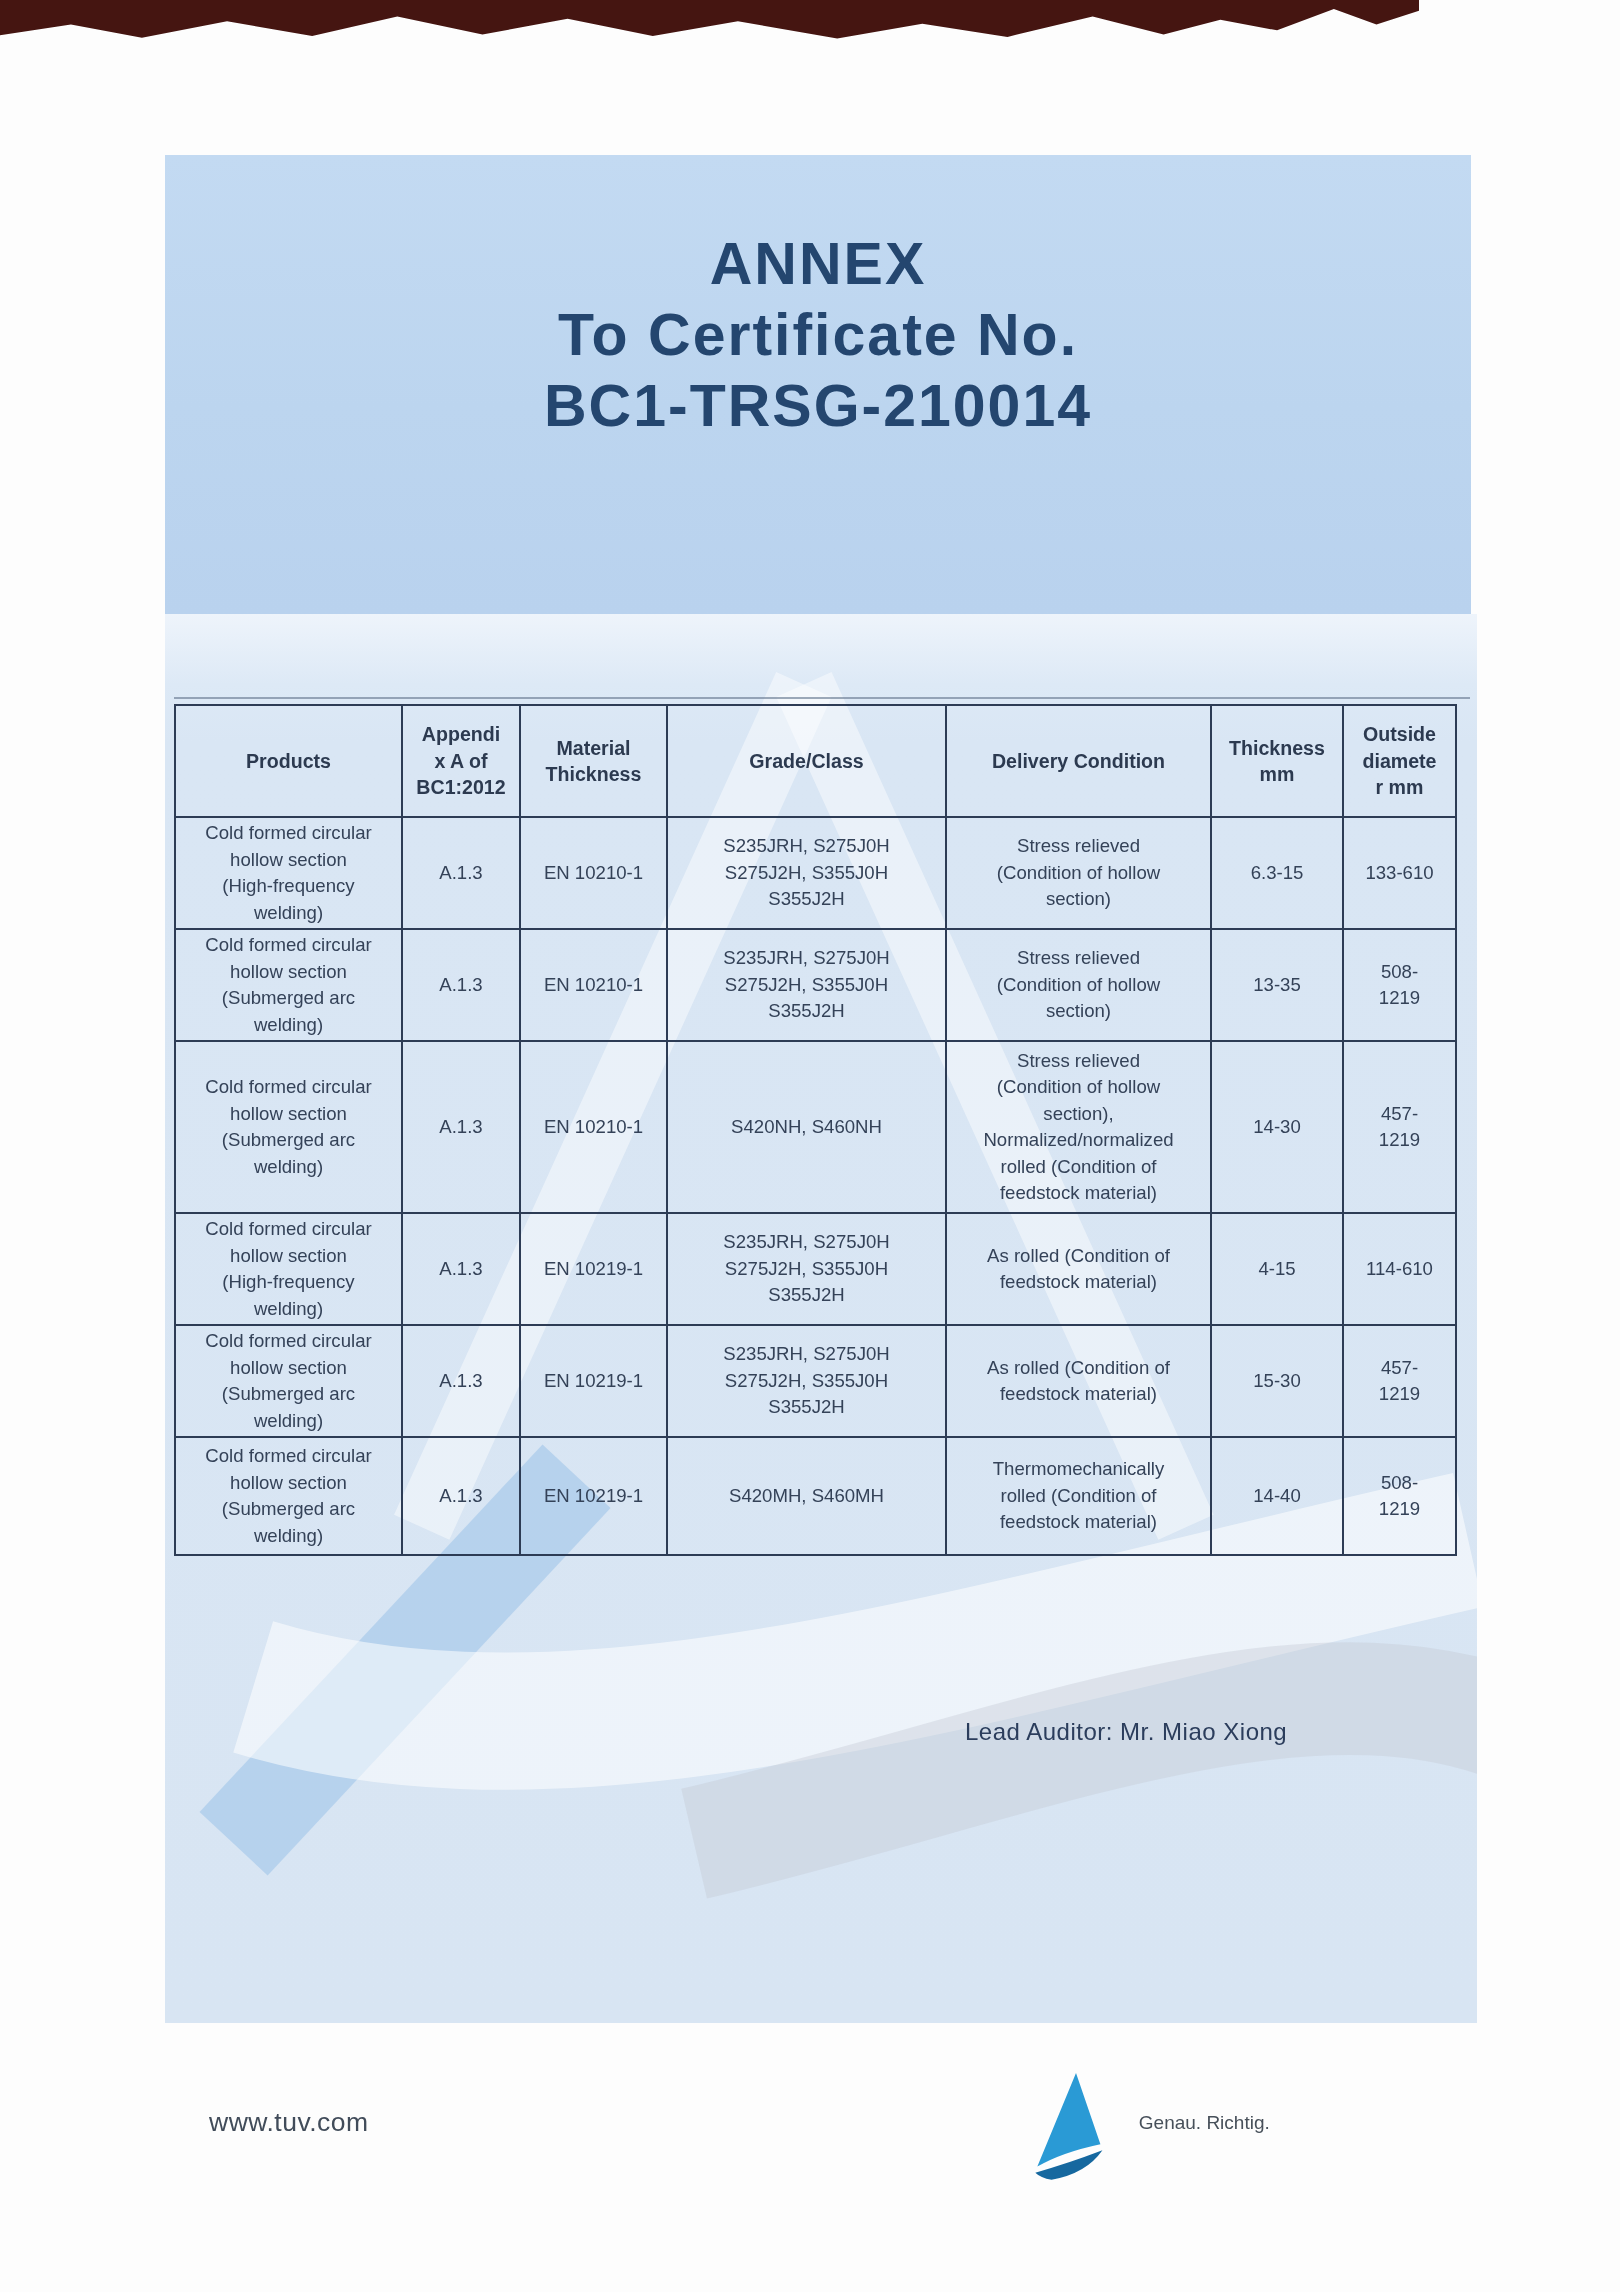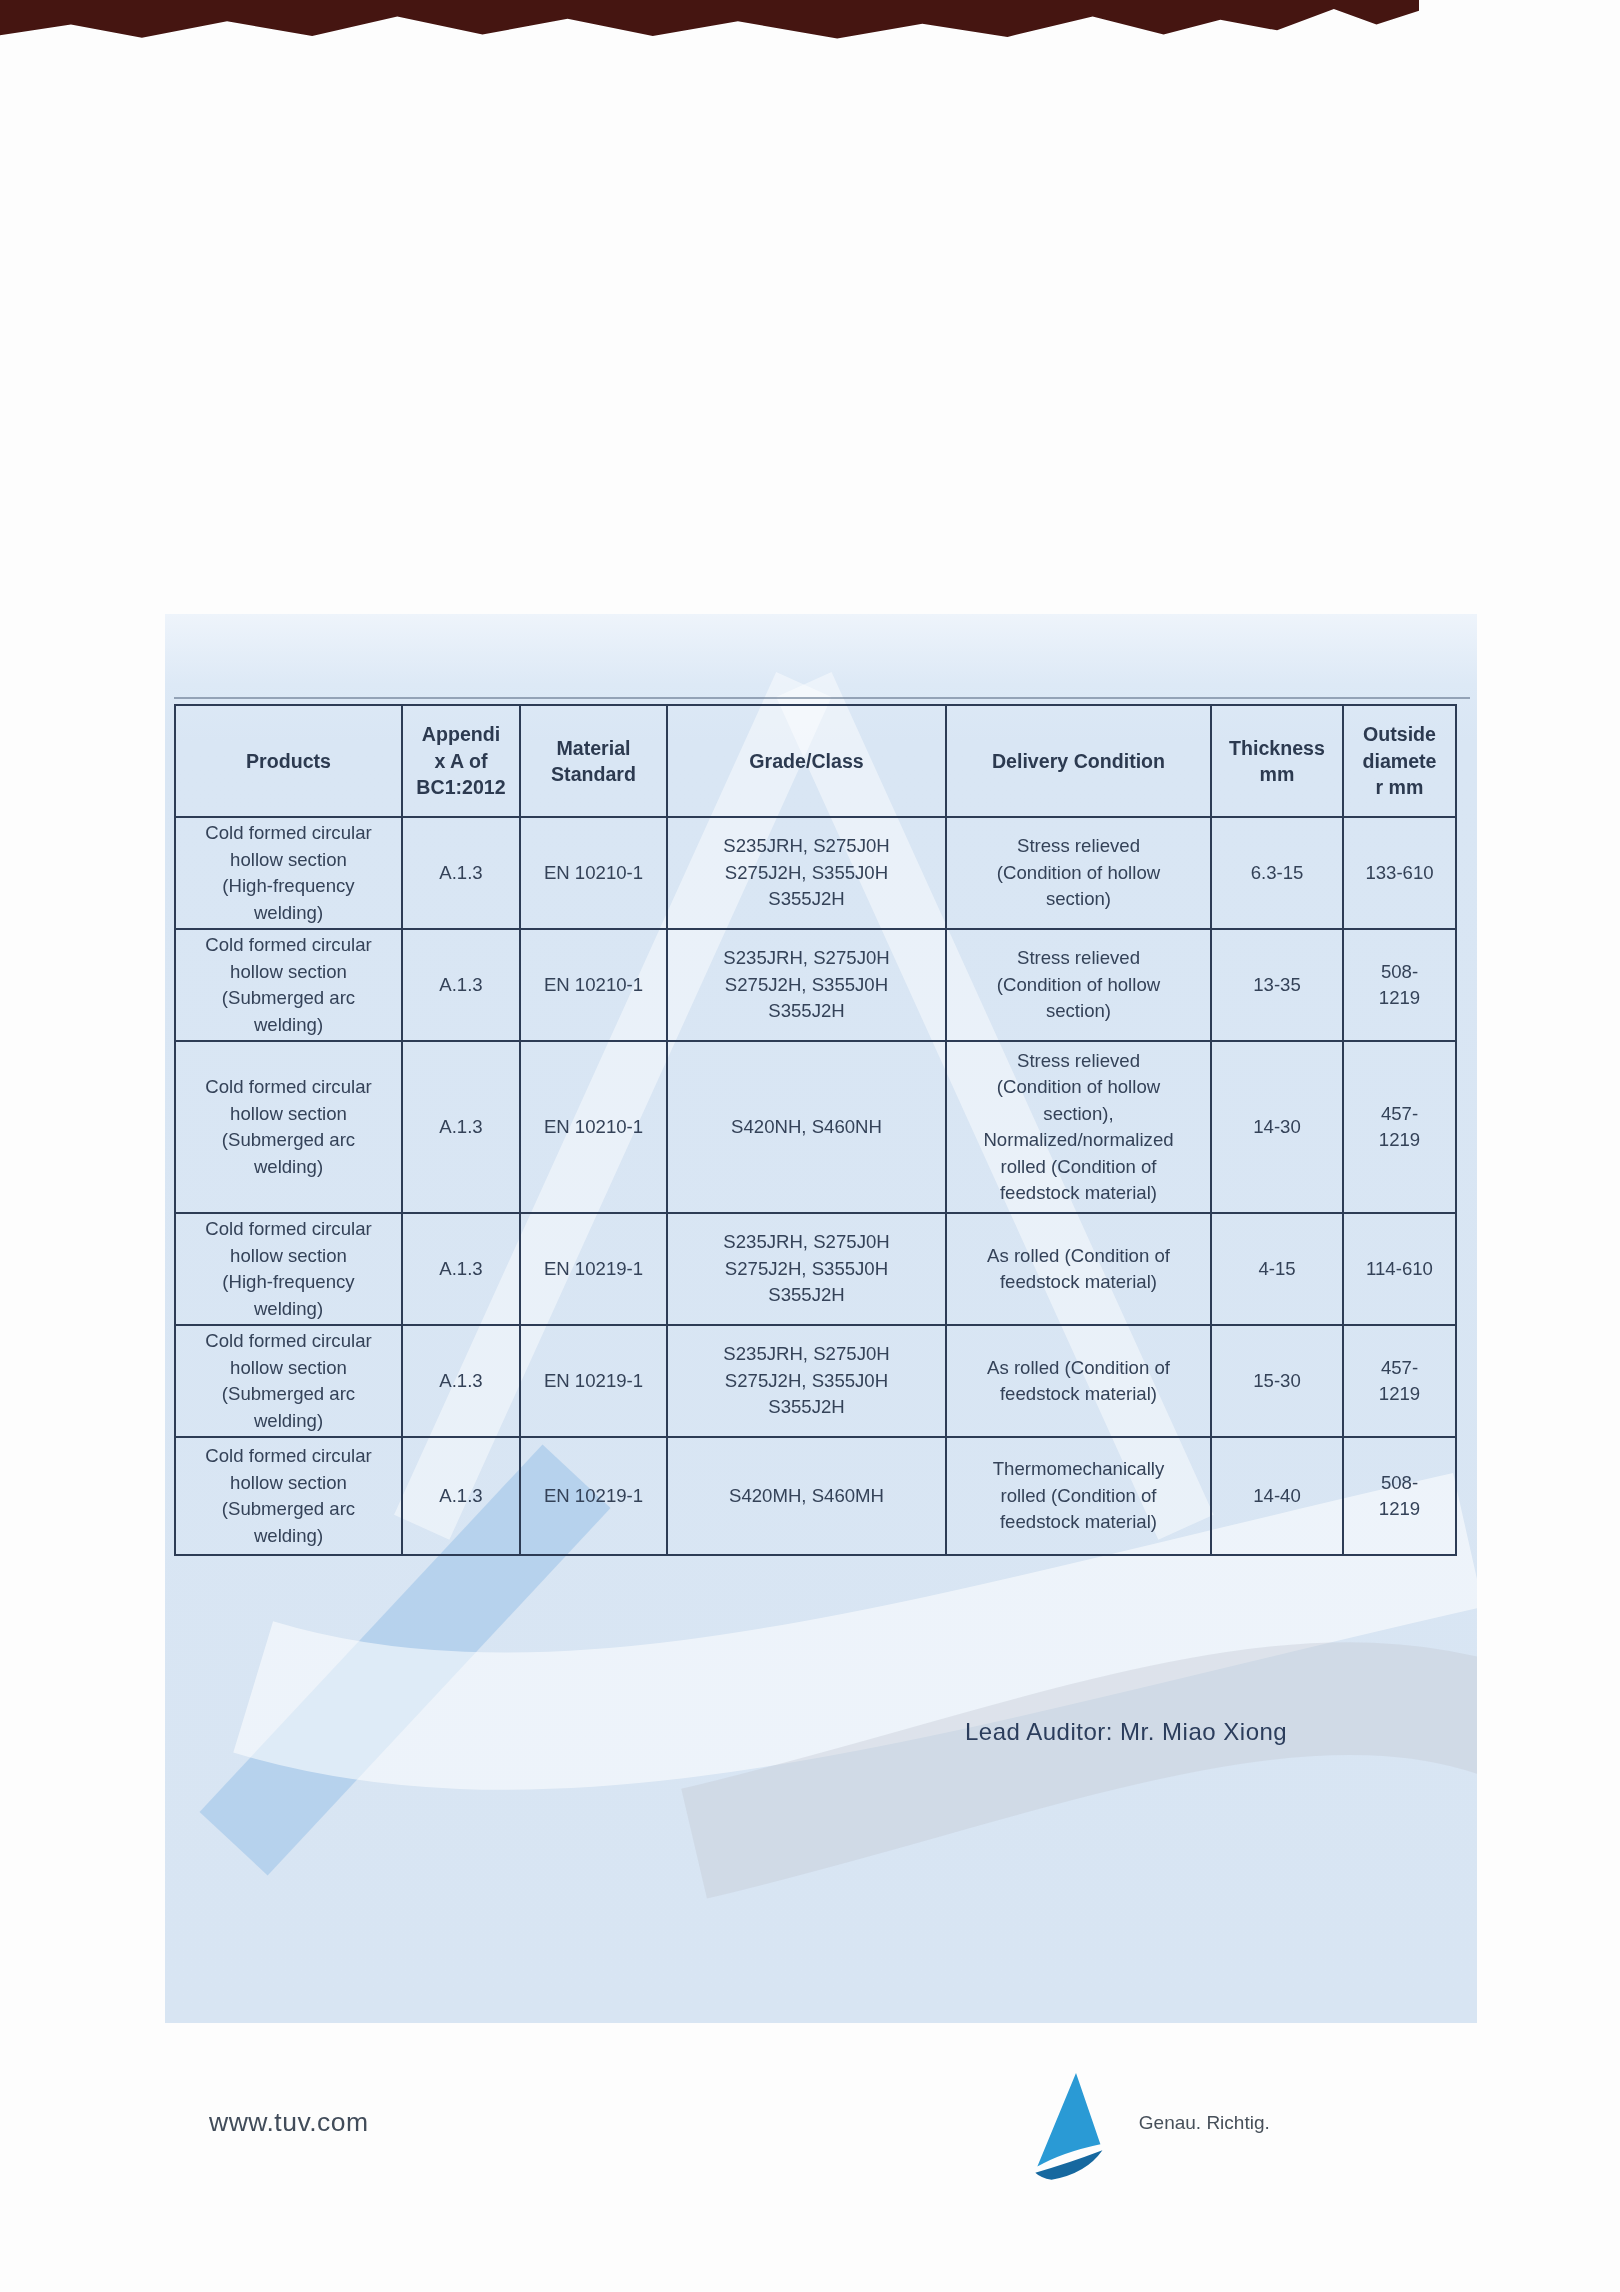--- a/index.html
+++ b/index.html
@@ -94,20 +94,25 @@
   .logo-wordmark sup{font-size:19.6px;vertical-align:27.4px;font-weight:normal;}
   .logo-tagline{font-size:19px;margin-top:15px;}
 </style>
 </head>
 <body>
 
 <div class="page">
 
   <div class="scan-band"></div>
 
+  <div class="panel">
+    <div class="title-block">ANNEX
+To Certificate No.
+BC1-TRSG-210014</div>
+  </div>
 
   <div class="body-bg"></div>
 
   <svg class="watermark" viewBox="0 0 1339 1438" xmlns="http://www.w3.org/2000/svg">
 
     <path d="M652 72 L262 932" stroke="#ffffff" stroke-opacity="0.45" stroke-width="62" fill="none"></path>
     <path d="M652 72 L1042 932" stroke="#ffffff" stroke-opacity="0.45" stroke-width="62" fill="none"></path>
 
     <path d="M70 1255 L420 880" stroke="#b3cfec" stroke-opacity="0.9" stroke-width="95" fill="none"></path>
 
@@ -128,21 +133,21 @@
         <col class="c5">
         <col class="c6">
     </colgroup>
     <tbody>
         <tr class="hrow">
       <th>Products</th>
       <th>Appendi
 x A of
 BC1:2012</th>
       <th>Material
-Standard</th>
+Thickness</th>
       <th>Grade/Class</th>
       <th>Delivery Condition</th>
       <th>Thickness
 mm</th>
       <th>Outside
 diamete
 r mm</th>
     </tr>
     <tr class="r0">
       <td>Cold formed circular

